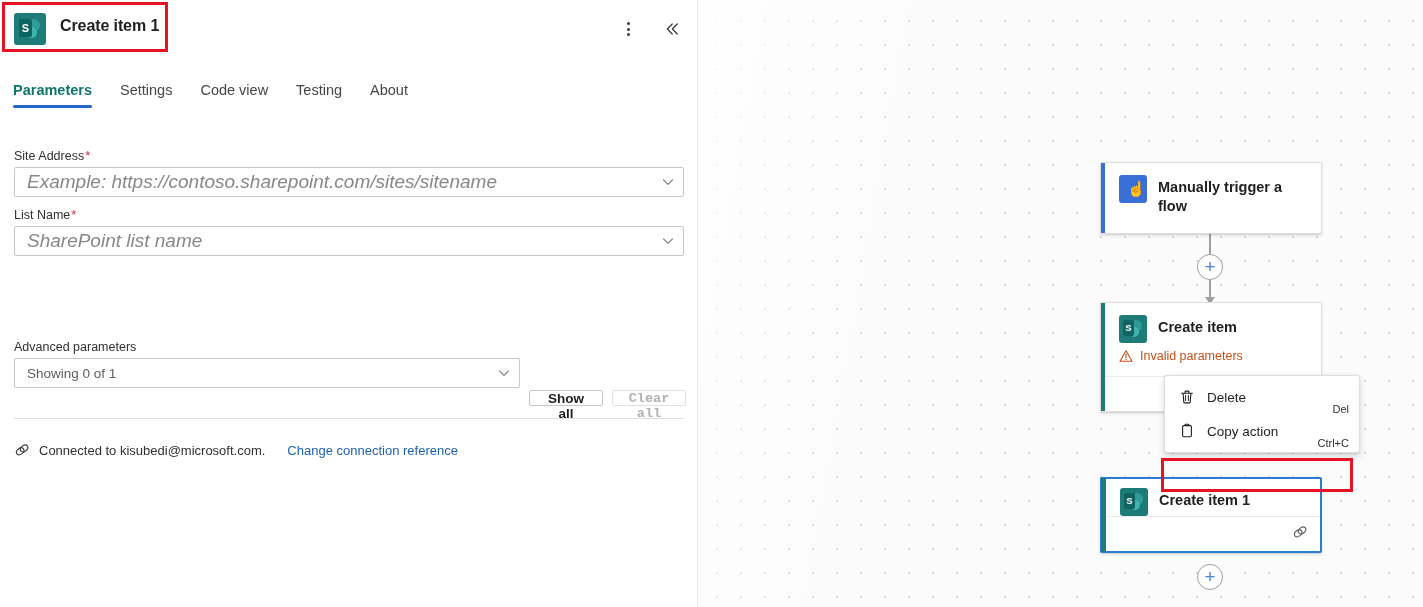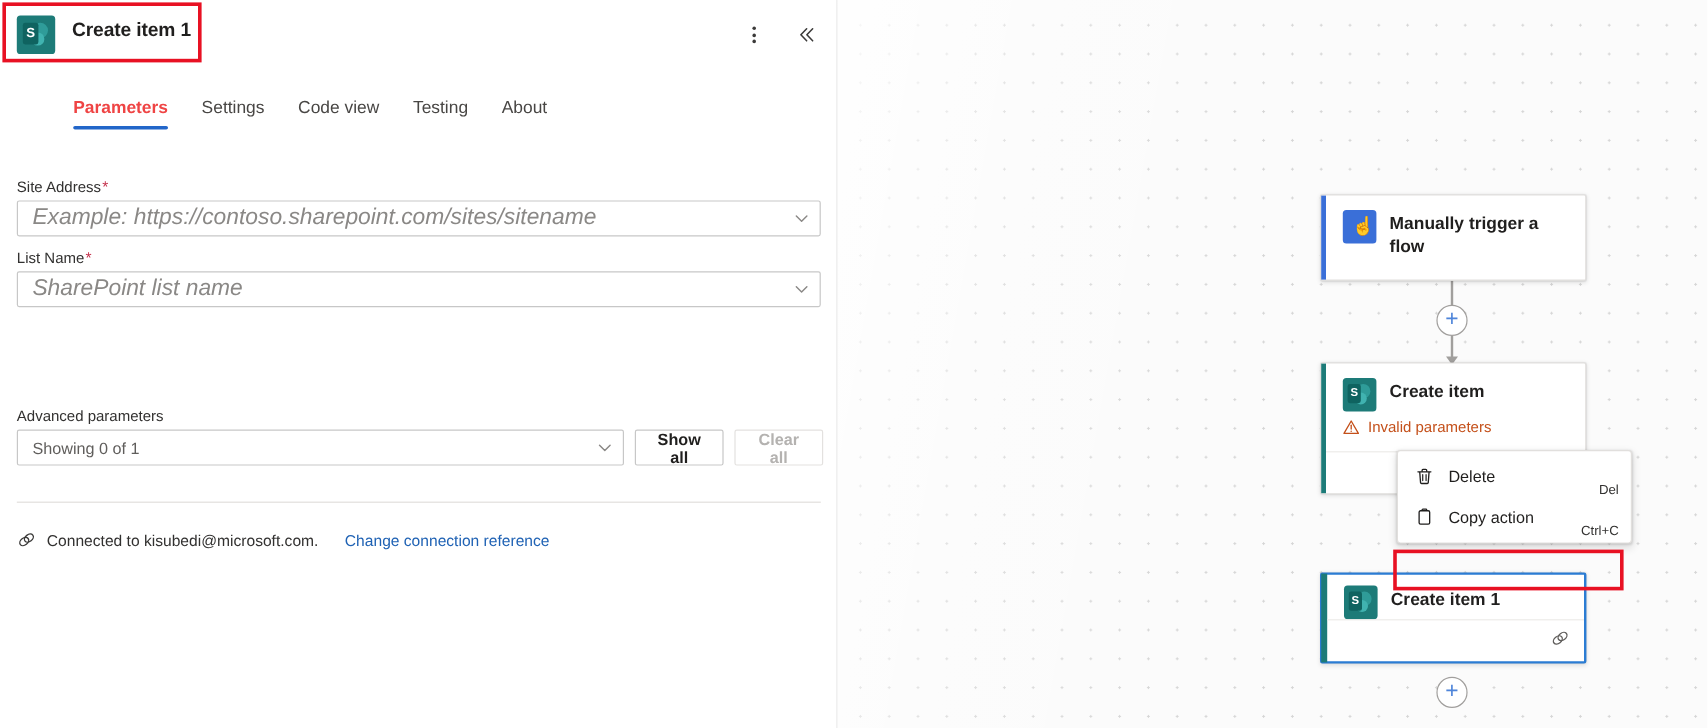--- a/index.html
+++ b/index.html
@@ -130,22 +130,21 @@
     position: relative;
     font-size: 14.5px;
     color: #484644;
     padding: 0 14px 10px 14px;
     cursor: pointer;
     white-space: nowrap;
   }
   .tab:first-child { padding-left: 0; }
   .tab.active {
     font-weight: bold;
-    color: #ef4444;
-    margin-left: 48px;
+    color: #0f766e;
   }
   .tab.active::after {
     content: "";
     position: absolute;
     left: 0; right: 14px;
     bottom: 0;
     height: 3px;
     background: #2266c9;
     border-radius: 2px;
   }
@@ -206,36 +205,38 @@
     padding: 0 14px;
     box-sizing: border-box;
   }
   .adv-row {
     display: flex;
     align-items: stretch;
     gap: 9px;
   }
   .adv-row .combo { width: 506px; flex: 0 0 506px; }
   .btn {
-    height: 30px;
+    height: 16px;
     min-width: 74px;
     border: 1px solid #c7c7c7;
     border-radius: 2px;
     background: #ffffff;
     font-size: 13.5px;
     color: #201f1e;
     font-weight: bold;
     cursor: pointer;
     padding: 0 12px;
     font-family: "Liberation Sans", sans-serif;
+    margin-top: 32px;
   }
   .btn.disabled {
     color: #b4b2b0;
     border-color: #e3e1df;
     cursor: default;
+    font-family: Liberation Mono, monospace;
   }
 
   .divider {
     position: absolute;
     left: 14px; top: 418px;
     width: 670px; height: 1px;
     background: #e1dfdd;
   }
 
   .conn-row {

